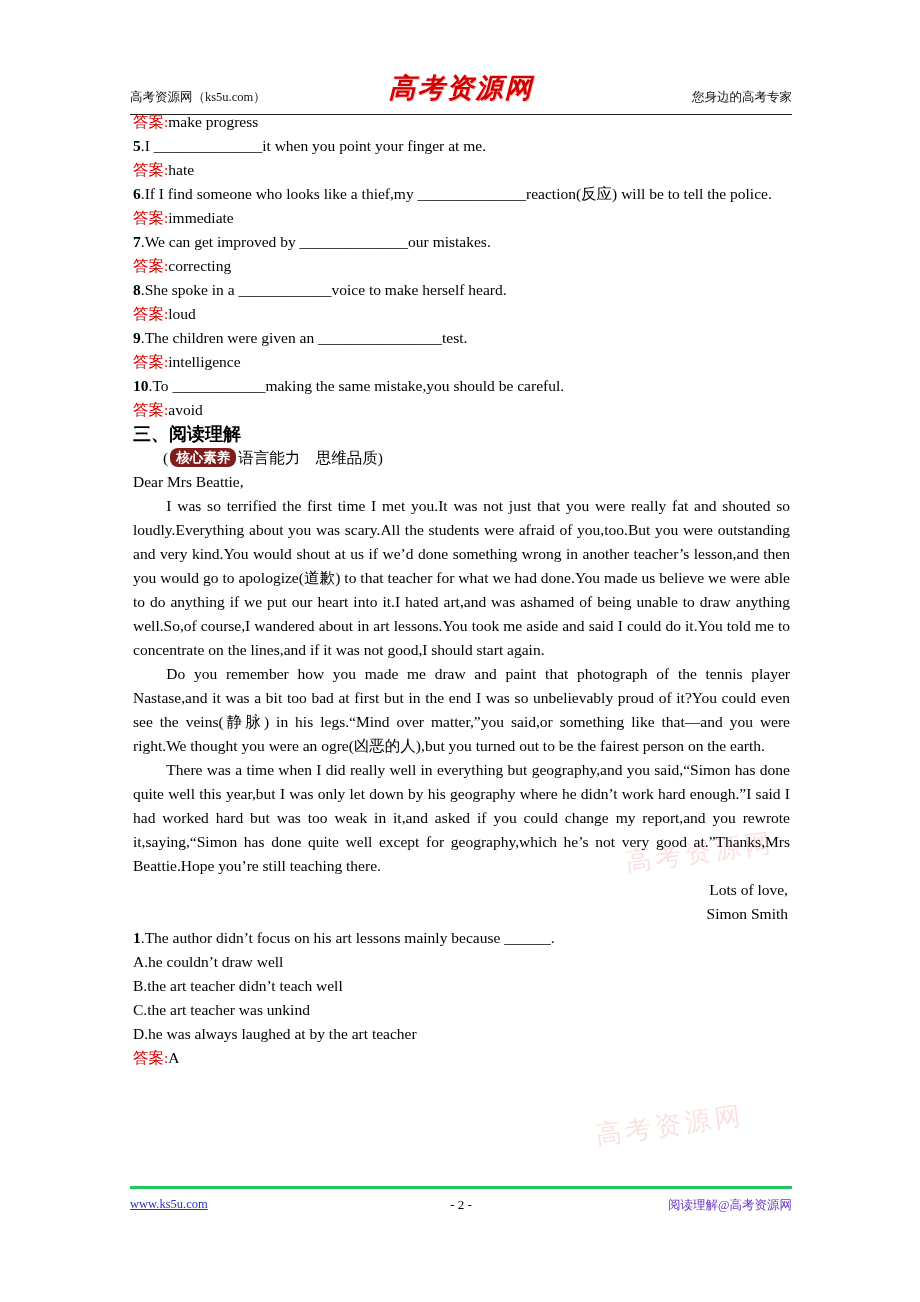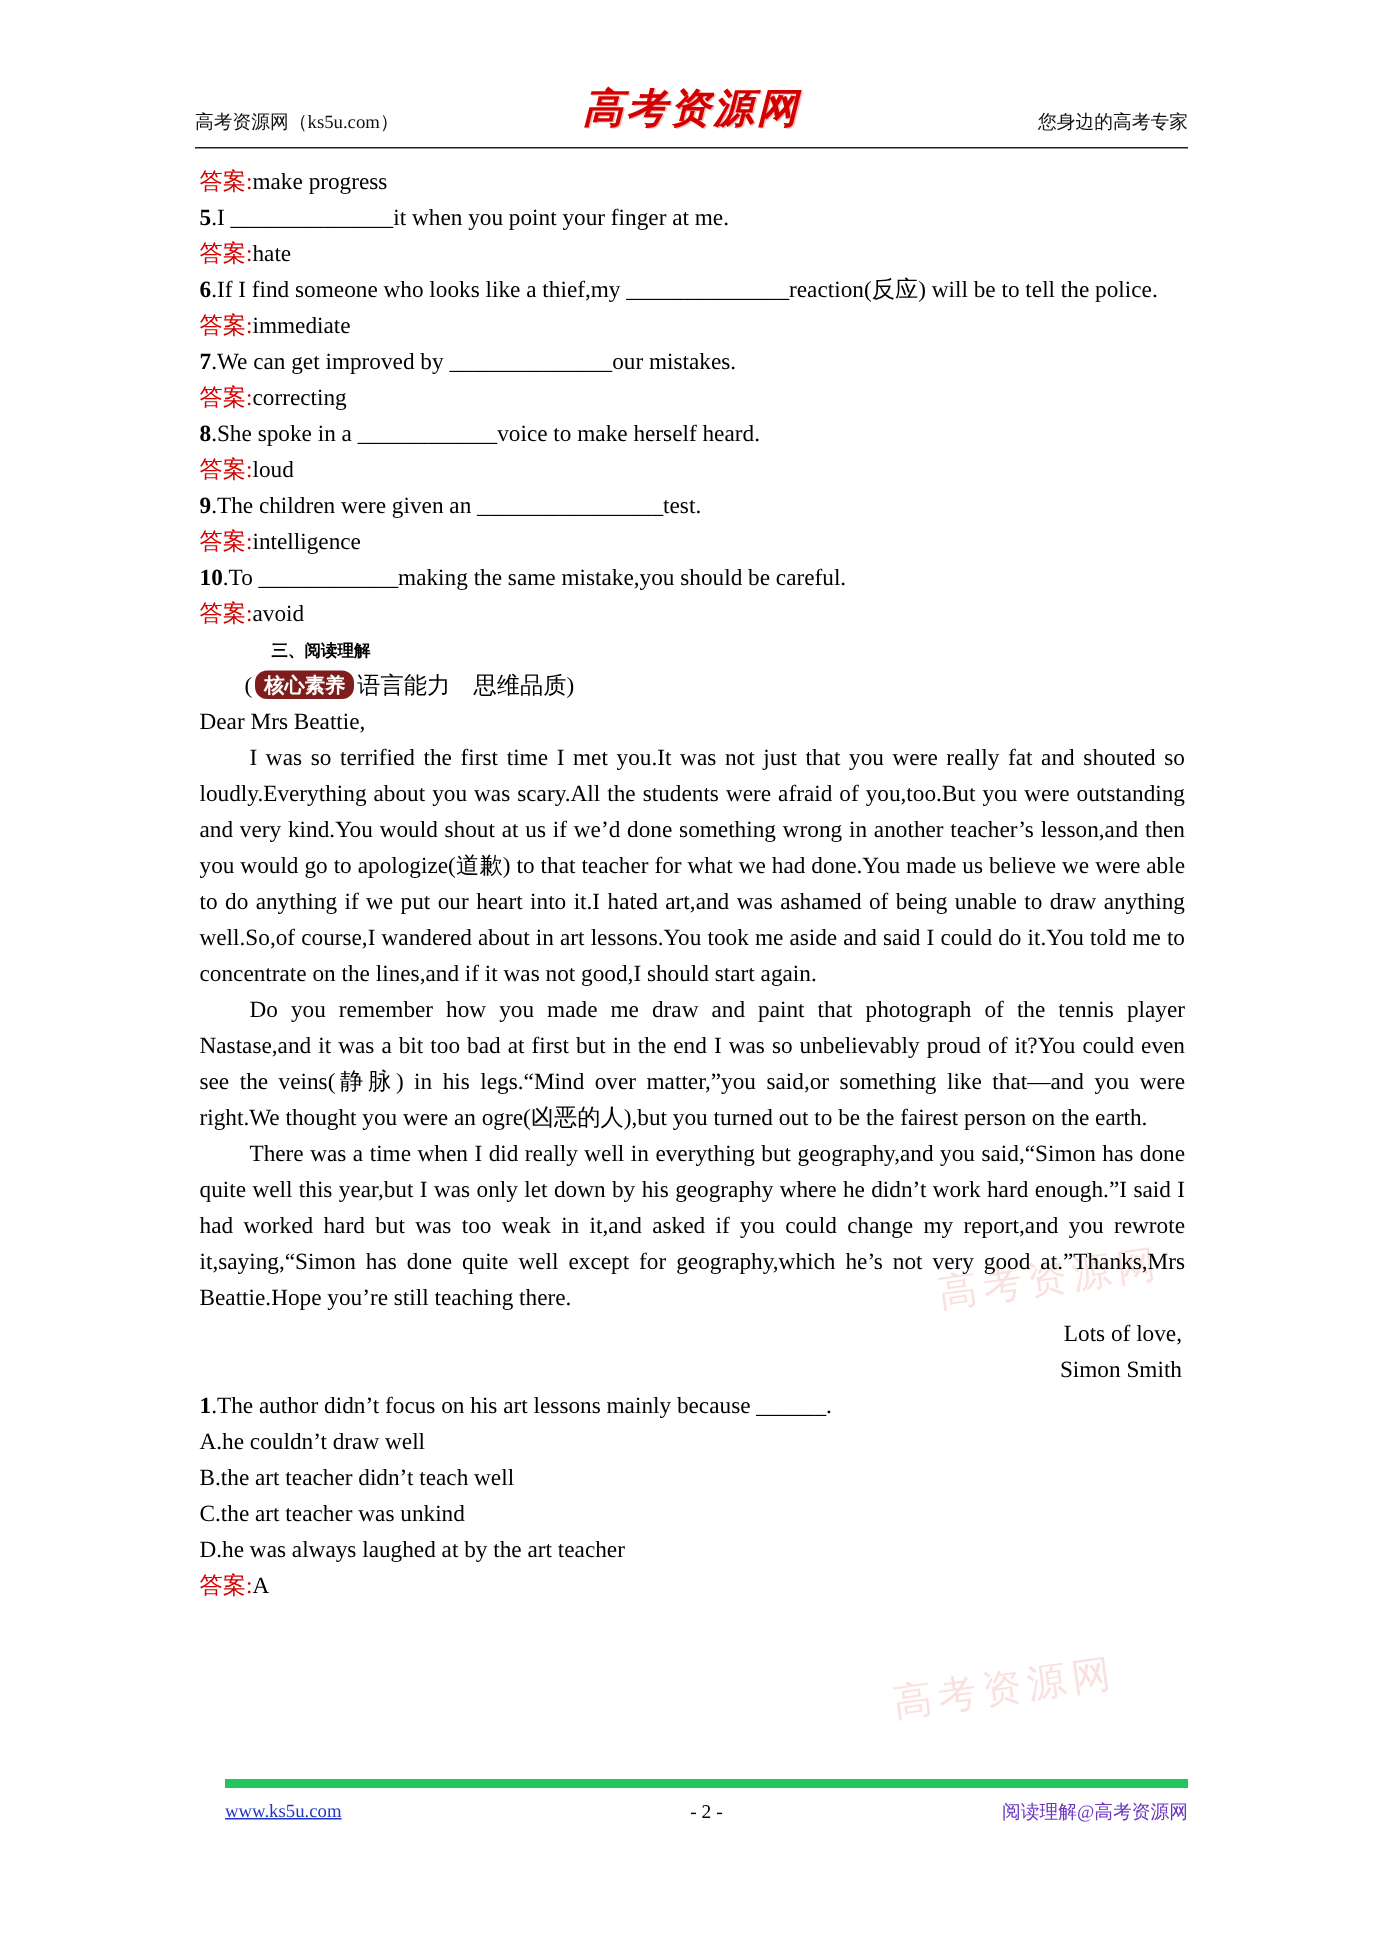--- a/index.html
+++ b/index.html
@@ -10,54 +10,54 @@
   html,body{margin:0;padding:0;}
   body{
     width:920px;height:1302px;background:#ffffff;color:#000;
     font-family:"Liberation Serif","DejaVu Serif",serif;
     font-size:15.5px;
   }
   .page{position:relative;width:920px;height:1302px;overflow:hidden;background:#fff;}
 
   
   .header{
-    position:absolute;left:130px;right:128px;top:42px;height:48px;
+    position:absolute;left:130px;right:128px;top:58px;height:48px;
     border-bottom:1px solid #222;
     display:flex;justify-content:space-between;align-items:flex-end;
     padding-bottom:8px;
   }
   .h-left,.h-right{font-size:12.5px;color:#111;}
   .h-logo{
     position:absolute;left:50%;transform:translateX(-50%);bottom:8px;
     color:var(--accent_red);font-weight:bold;font-style:italic;
     font-size:27px;letter-spacing:2px;
     text-shadow:1px 1px 0 rgba(212,0,0,.25);
     white-space:nowrap;
   }
 
   
   .content{position:absolute;left:133px;top:110px;width:657px;}
   .line{line-height:24px;margin:0;}
   .para{line-height:24px;margin:0;text-indent:2.15em;text-align:justify;}
   .red{color:var(--accent_red);}
   .qnum{font-weight:bold;}
-  .section-title{font-weight:bold;font-size:11px;margin-left:48px;}
+  .section-title{font-weight:bold;font-size:18px;}
   .tag-line{padding-left:30px;}
   .badge{
     display:inline-block;background:#7f1d1d;color:#fff;border-radius:8px;
     padding:0 6px;font-size:13.5px;line-height:19px;font-weight:bold;margin:0 2px;
     vertical-align:1px;
   }
   .closing{text-align:right;padding-right:2px;}
 
   
   .footer{
     position:absolute;left:130px;right:128px;top:1186px;
-    border-top:6px solid #22c55e;padding-top:8px;
-    display:flex;justify-content:space-between;font-size:12.5px;margin-left:20px;
+    border-top:3px solid #22c55e;padding-top:8px;
+    display:flex;justify-content:space-between;font-size:12.5px;
   }
   .f-left{color:var(--link_blue);text-decoration:underline;cursor:pointer;}
   .f-center{position:absolute;left:50%;transform:translateX(-50%);color:#000;font-size:13px;}
   .f-right{color:var(--copyright_purple);text-decoration:none;cursor:pointer;}
 
   
   .watermark{
     position:absolute;color:rgba(230,60,60,.16);font-size:26px;
     transform:rotate(-8deg);pointer-events:none;letter-spacing:4px;white-space:nowrap;
   }

